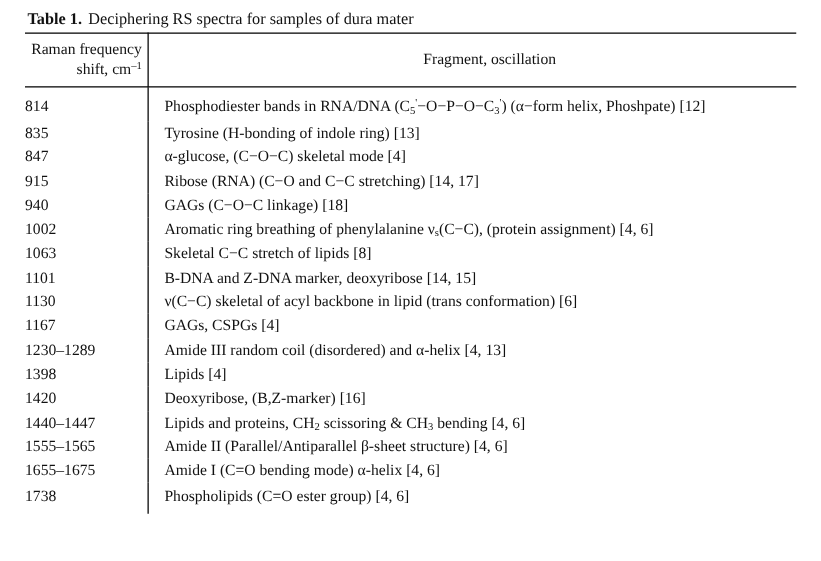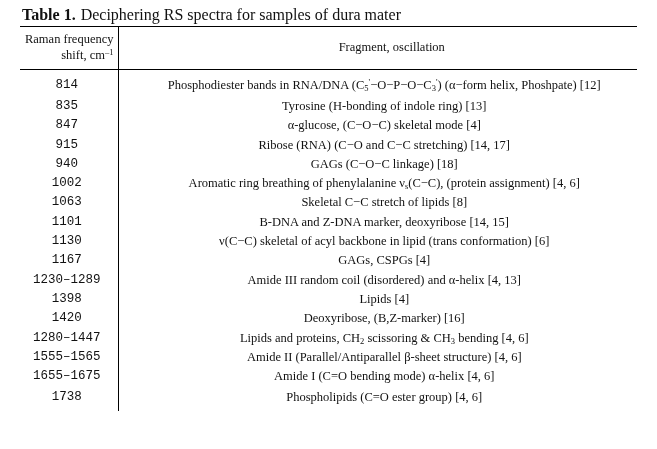--- a/index.html
+++ b/index.html
@@ -18,21 +18,21 @@
   .page {
     position: relative;
     width: 657px;
     height: 449px;
     box-sizing: border-box;
     padding: 7px 20px 0 20px;
   }
 
   
   .caption {
-    font-size: 16px;
+    font-size: 13px;
     line-height: 15px;
     margin: 0 0 4px 2px;
     white-space: nowrap;
   }
   .caption-label {
     font-weight: bold;
   }
   .caption-text {
     margin-left: 5px;
   }
@@ -71,27 +71,25 @@
     padding-left: 28px;
   }
 
   tbody td {
     padding: 0;
     height: 19.3px;
     line-height: 19.3px;
     white-space: nowrap;
   }
   tbody td.c-shift {
-    text-align: center;
     border-right: 1.1px solid #000;
     padding-right: 4px;
-    font-family: Liberation Mono, monospace;
   }
   tbody td.c-frag {
-    text-align: center;
+    text-align: left;
     padding-left: 13px;
   }
   tbody tr:first-child td { padding-top: 4px; height: 23px; }
   tbody tr:last-child  td { padding-bottom: 3px; height: 22px; }
 
   sub, sup {
     font-size: 8.5px;
     line-height: 0;
   }
   sub { vertical-align: -0.25em; }
@@ -167,21 +165,21 @@
         </tr>
         <tr>
           <td class="c-shift">1398</td>
           <td class="c-frag">Lipids [4]</td>
         </tr>
         <tr>
           <td class="c-shift">1420</td>
           <td class="c-frag">Deoxyribose, (B,Z-marker) [16]</td>
         </tr>
         <tr>
-          <td class="c-shift">1280–1447</td>
+          <td class="c-shift">1440–1447</td>
           <td class="c-frag">Lipids and proteins, CH<sub>2</sub> scissoring &amp; CH<sub>3</sub> bending [4, 6]</td>
         </tr>
         <tr>
           <td class="c-shift">1555–1565</td>
           <td class="c-frag">Amide II (Parallel/Antiparallel β-sheet structure) [4, 6]</td>
         </tr>
         <tr>
           <td class="c-shift">1655–1675</td>
           <td class="c-frag">Amide I (C=O bending mode) α-helix [4, 6]</td>
         </tr>

